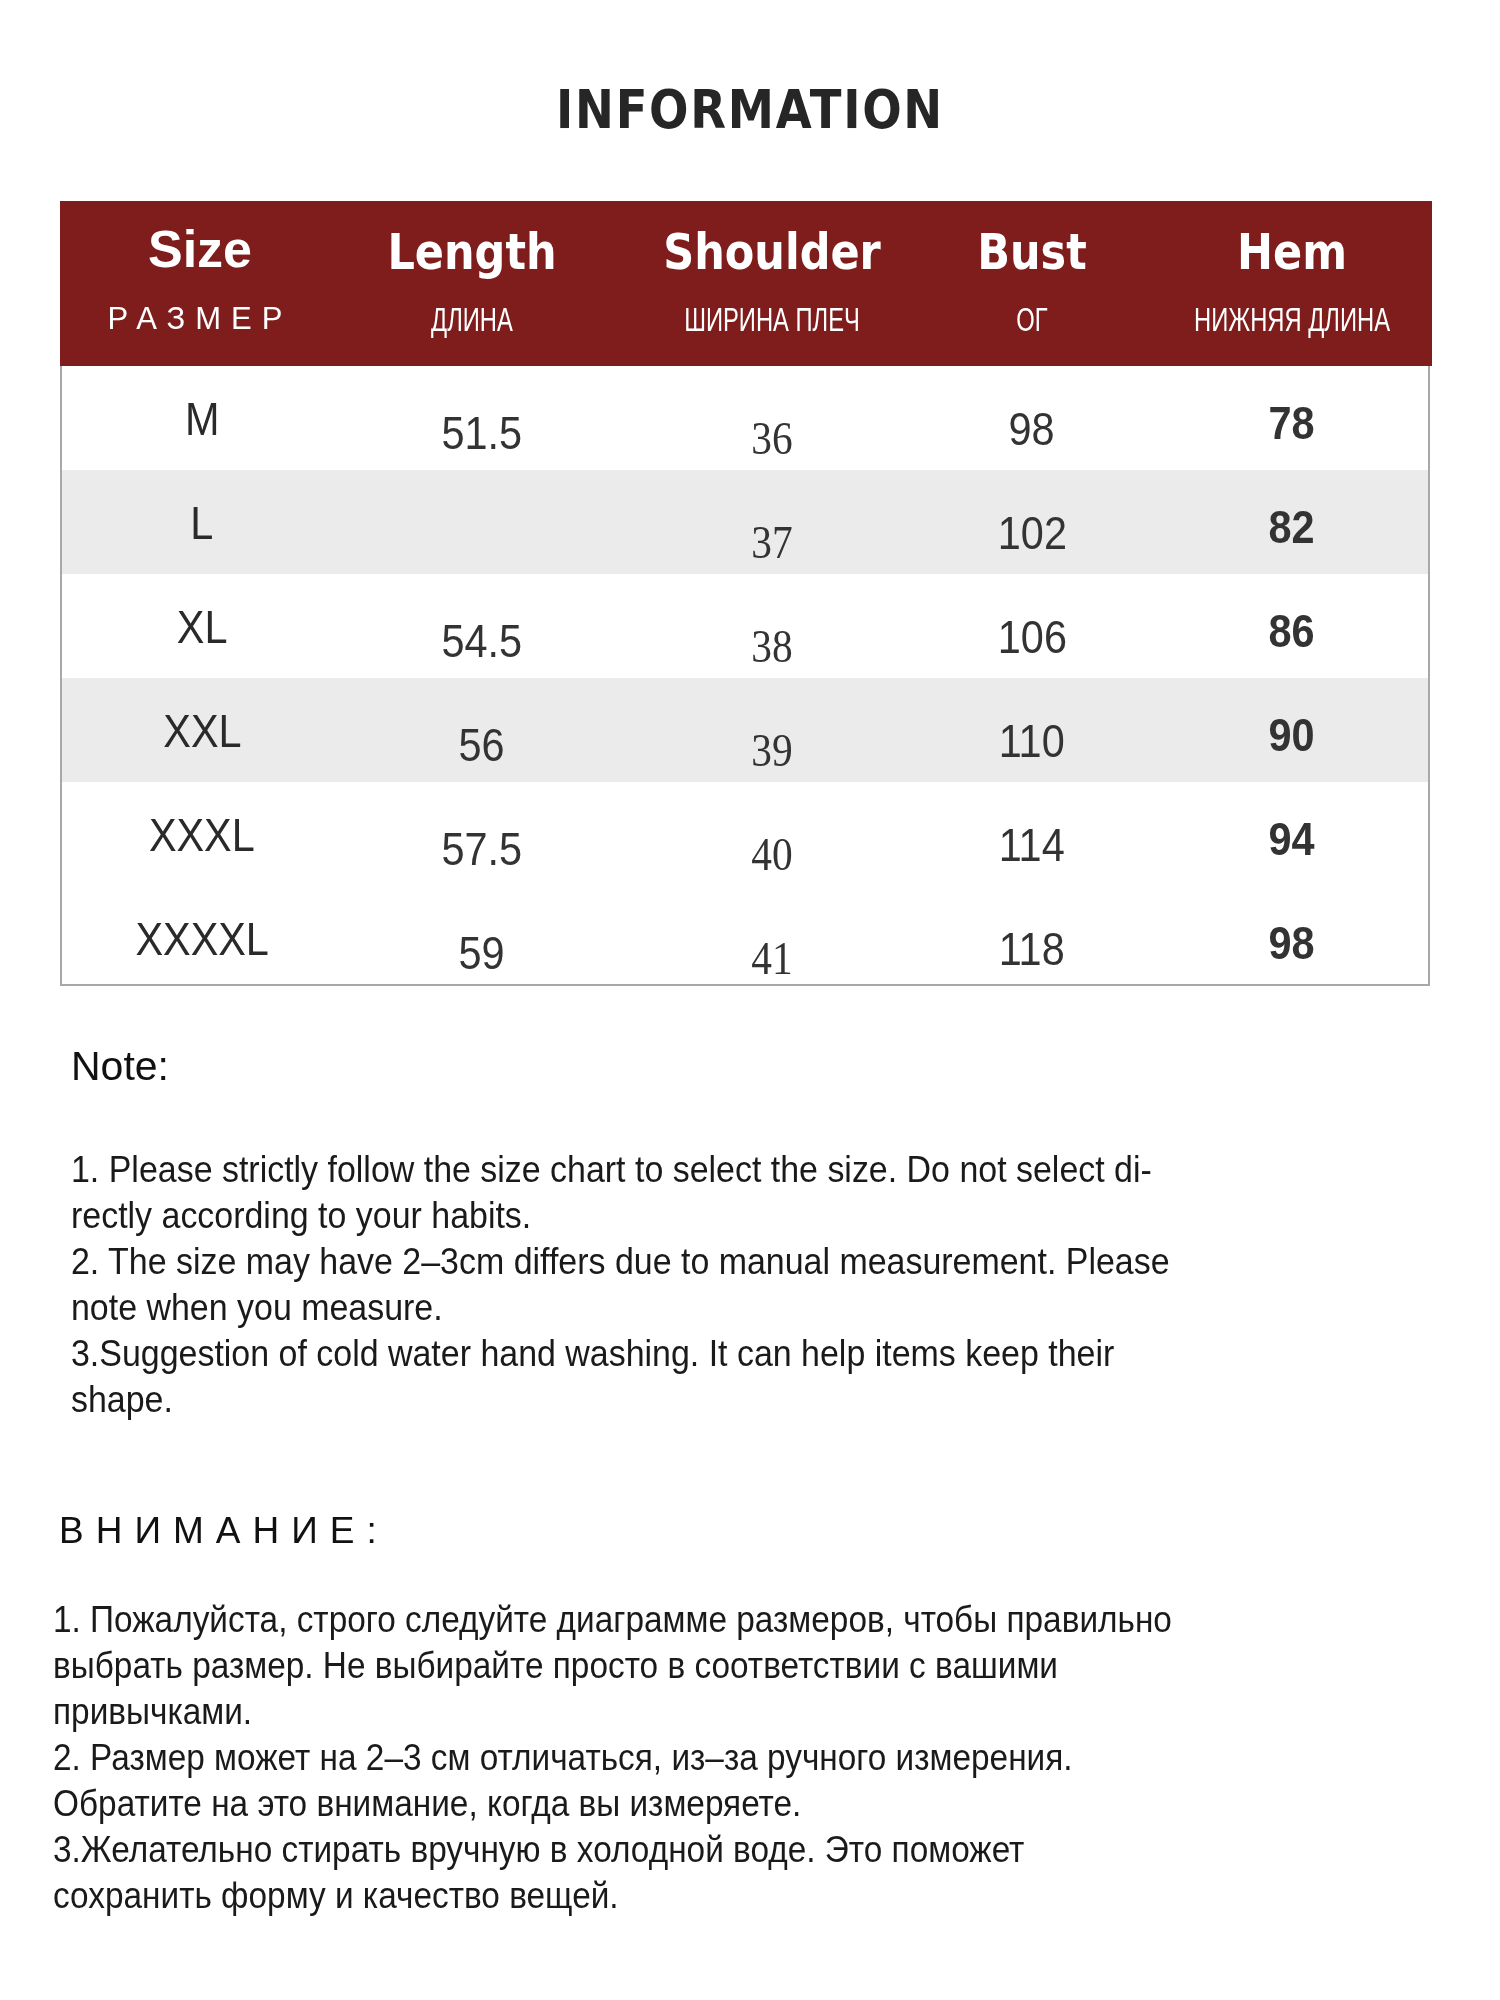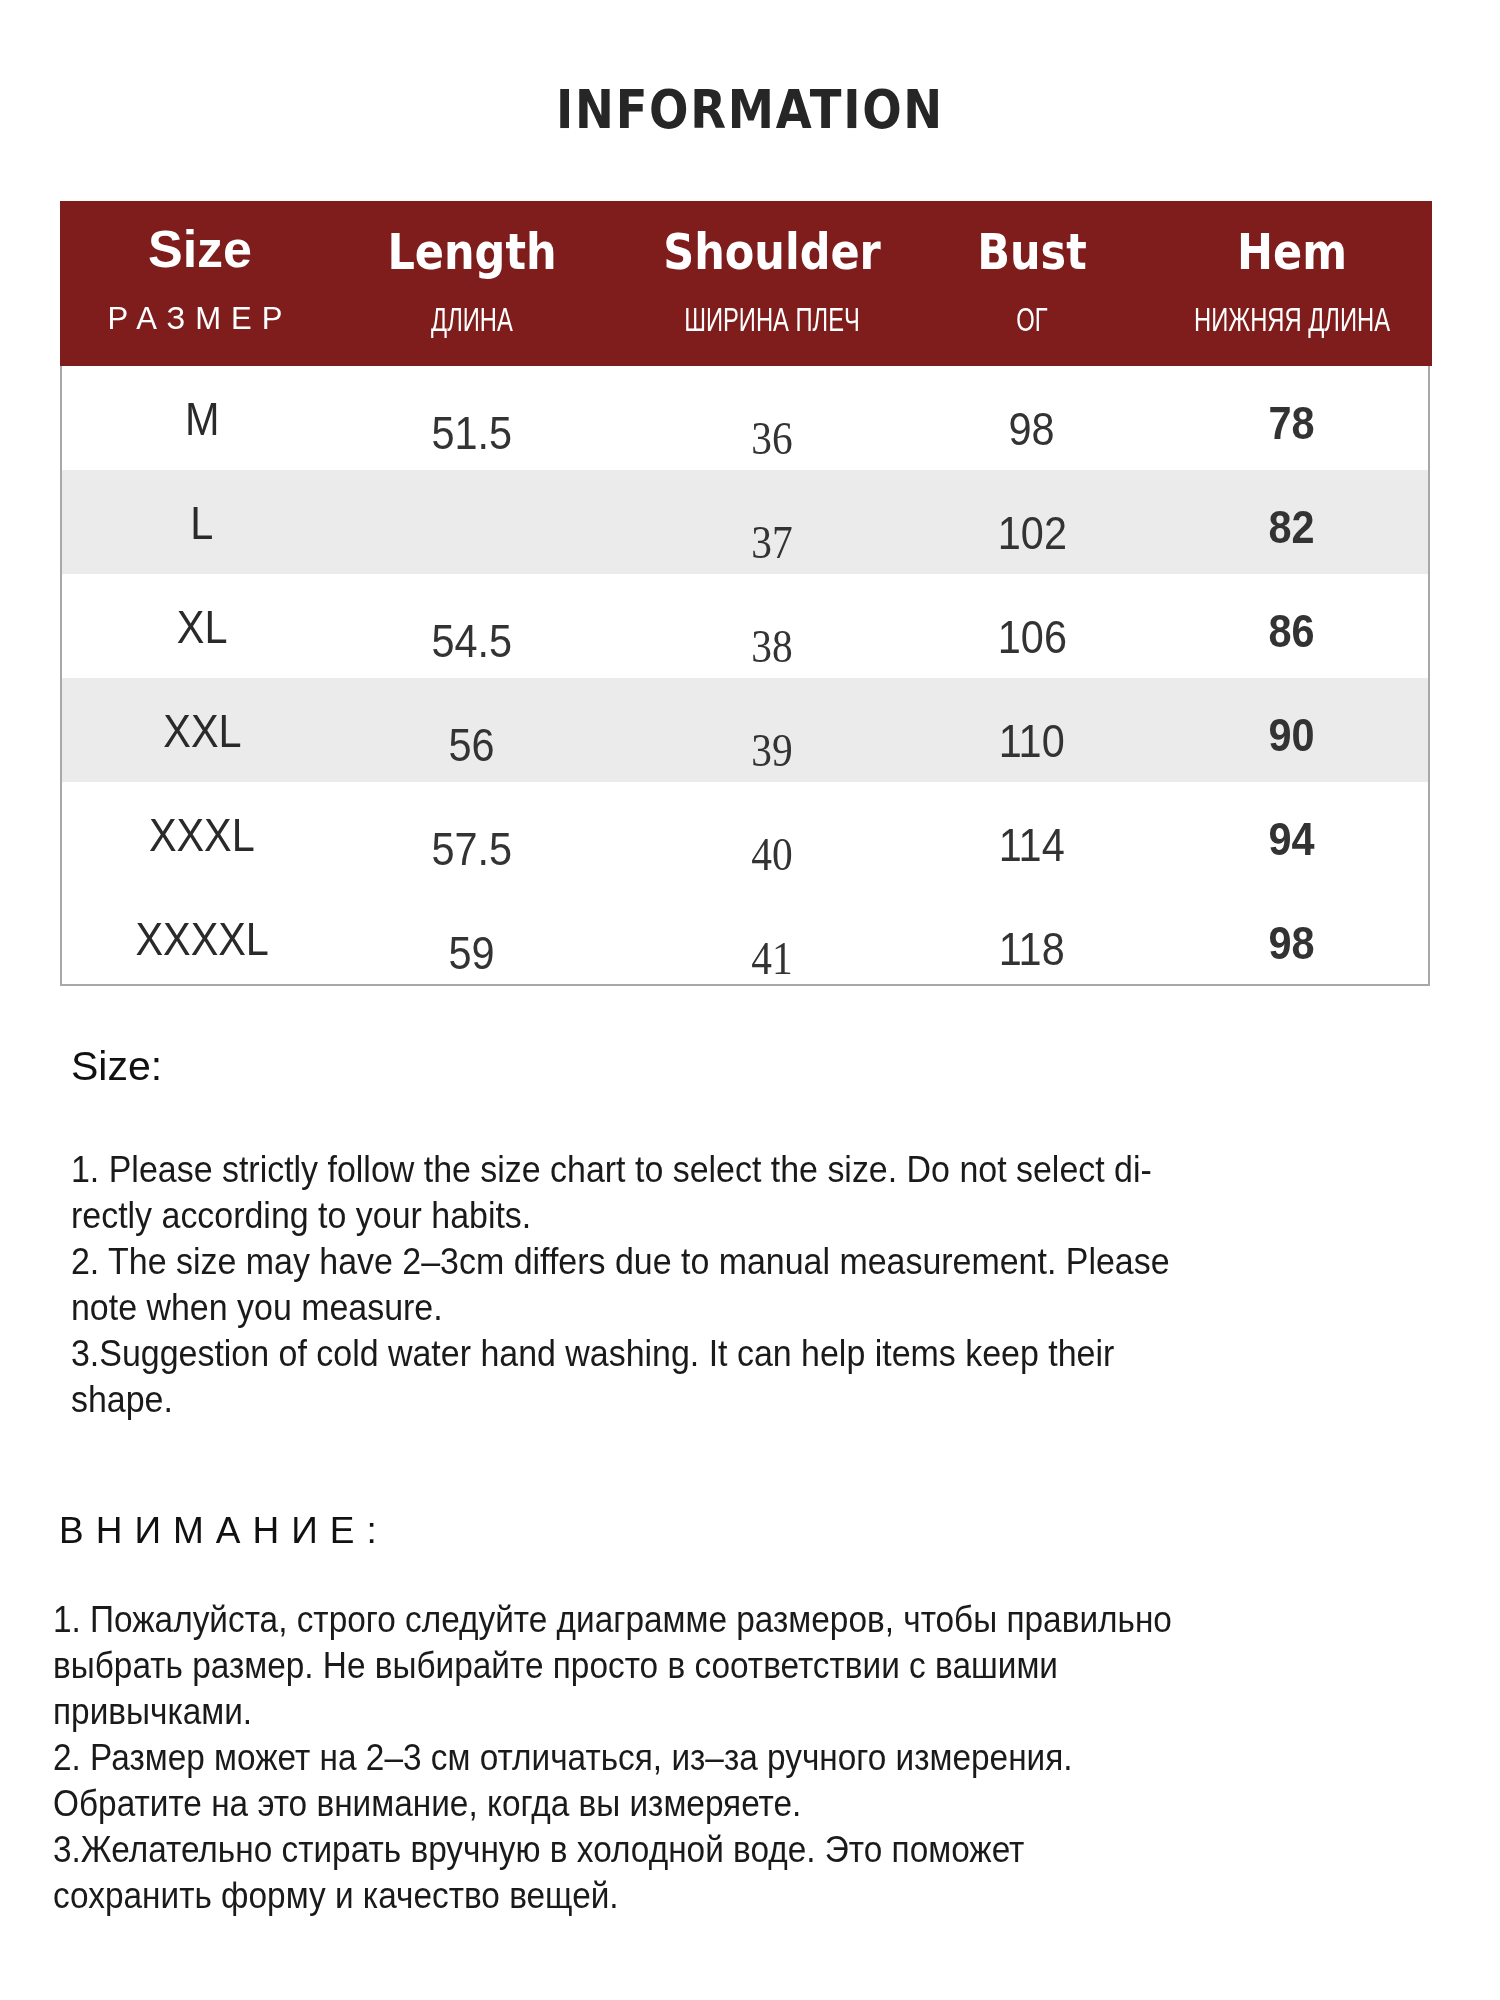--- a/index.html
+++ b/index.html
@@ -45,21 +45,21 @@
       font-family: "Liberation Sans", sans-serif; font-size: 46px; color: #333333;
     }
     .tcell span { display: inline-block; transform: scaleX(0.9); }
     .tcell.c0 { padding-top: 26px; color: #2a2a2a; }
     .tcell.c1 { padding-top: 40px; }
     .tcell.c2 { padding-top: 46px; font-family: Liberation Serif, serif; }
     .tcell.c3 { padding-top: 36px; }
     .tcell.c4 { padding-top: 30px; font-weight: bold; }
 
     .c0 { left: 20px; width: 240px; }
-    .c1 { left: 290px; width: 240px; }
+    .c1 { left: 300px; width: 240px; }
     .c2 { left: 590px; width: 240px; }
     .c3 { left: 850px; width: 240px; }
     .c4 { left: 1110px; width: 240px; }
     .hcell.c0 { left: 18px; width: 244px; }
     .hcell.c1 { left: 292px; width: 240px; text-align: center; }
     .hcell.c2 { left: 592px; width: 240px; }
     .hcell.c3 { left: 852px; width: 240px; }
     .hcell.c4 { left: 1112px; width: 240px; }
 
     .note-section { position: absolute; left: 71px; width: 1380px; }
@@ -144,21 +144,21 @@
       <div class="tcell c0"><span>XXXXL</span></div>
       <div class="tcell c1"><span>59</span></div>
       <div class="tcell c2"><span>41</span></div>
       <div class="tcell c3"><span>118</span></div>
       <div class="tcell c4"><span>98</span></div>
     </div>
   </div>
 </div>
 
 <section class="note-section" style="top:1043px;">
-  <h2 class="note-heading">Size:</h2>
+  <h2 class="note-heading">Note:</h2>
   <div class="note-body">
     <div class="note-line">1. Please strictly follow the size chart  to select the size. Do not select di-</div>
     <div class="note-line">rectly according to your habits.</div>
     <div class="note-line">2. The size may have 2–3cm differs due to manual measurement. Please</div>
     <div class="note-line">note when you measure.</div>
     <div class="note-line">3.Suggestion of cold water hand washing. It can help items keep their</div>
     <div class="note-line">shape.</div>
   </div>
 </section>
 

